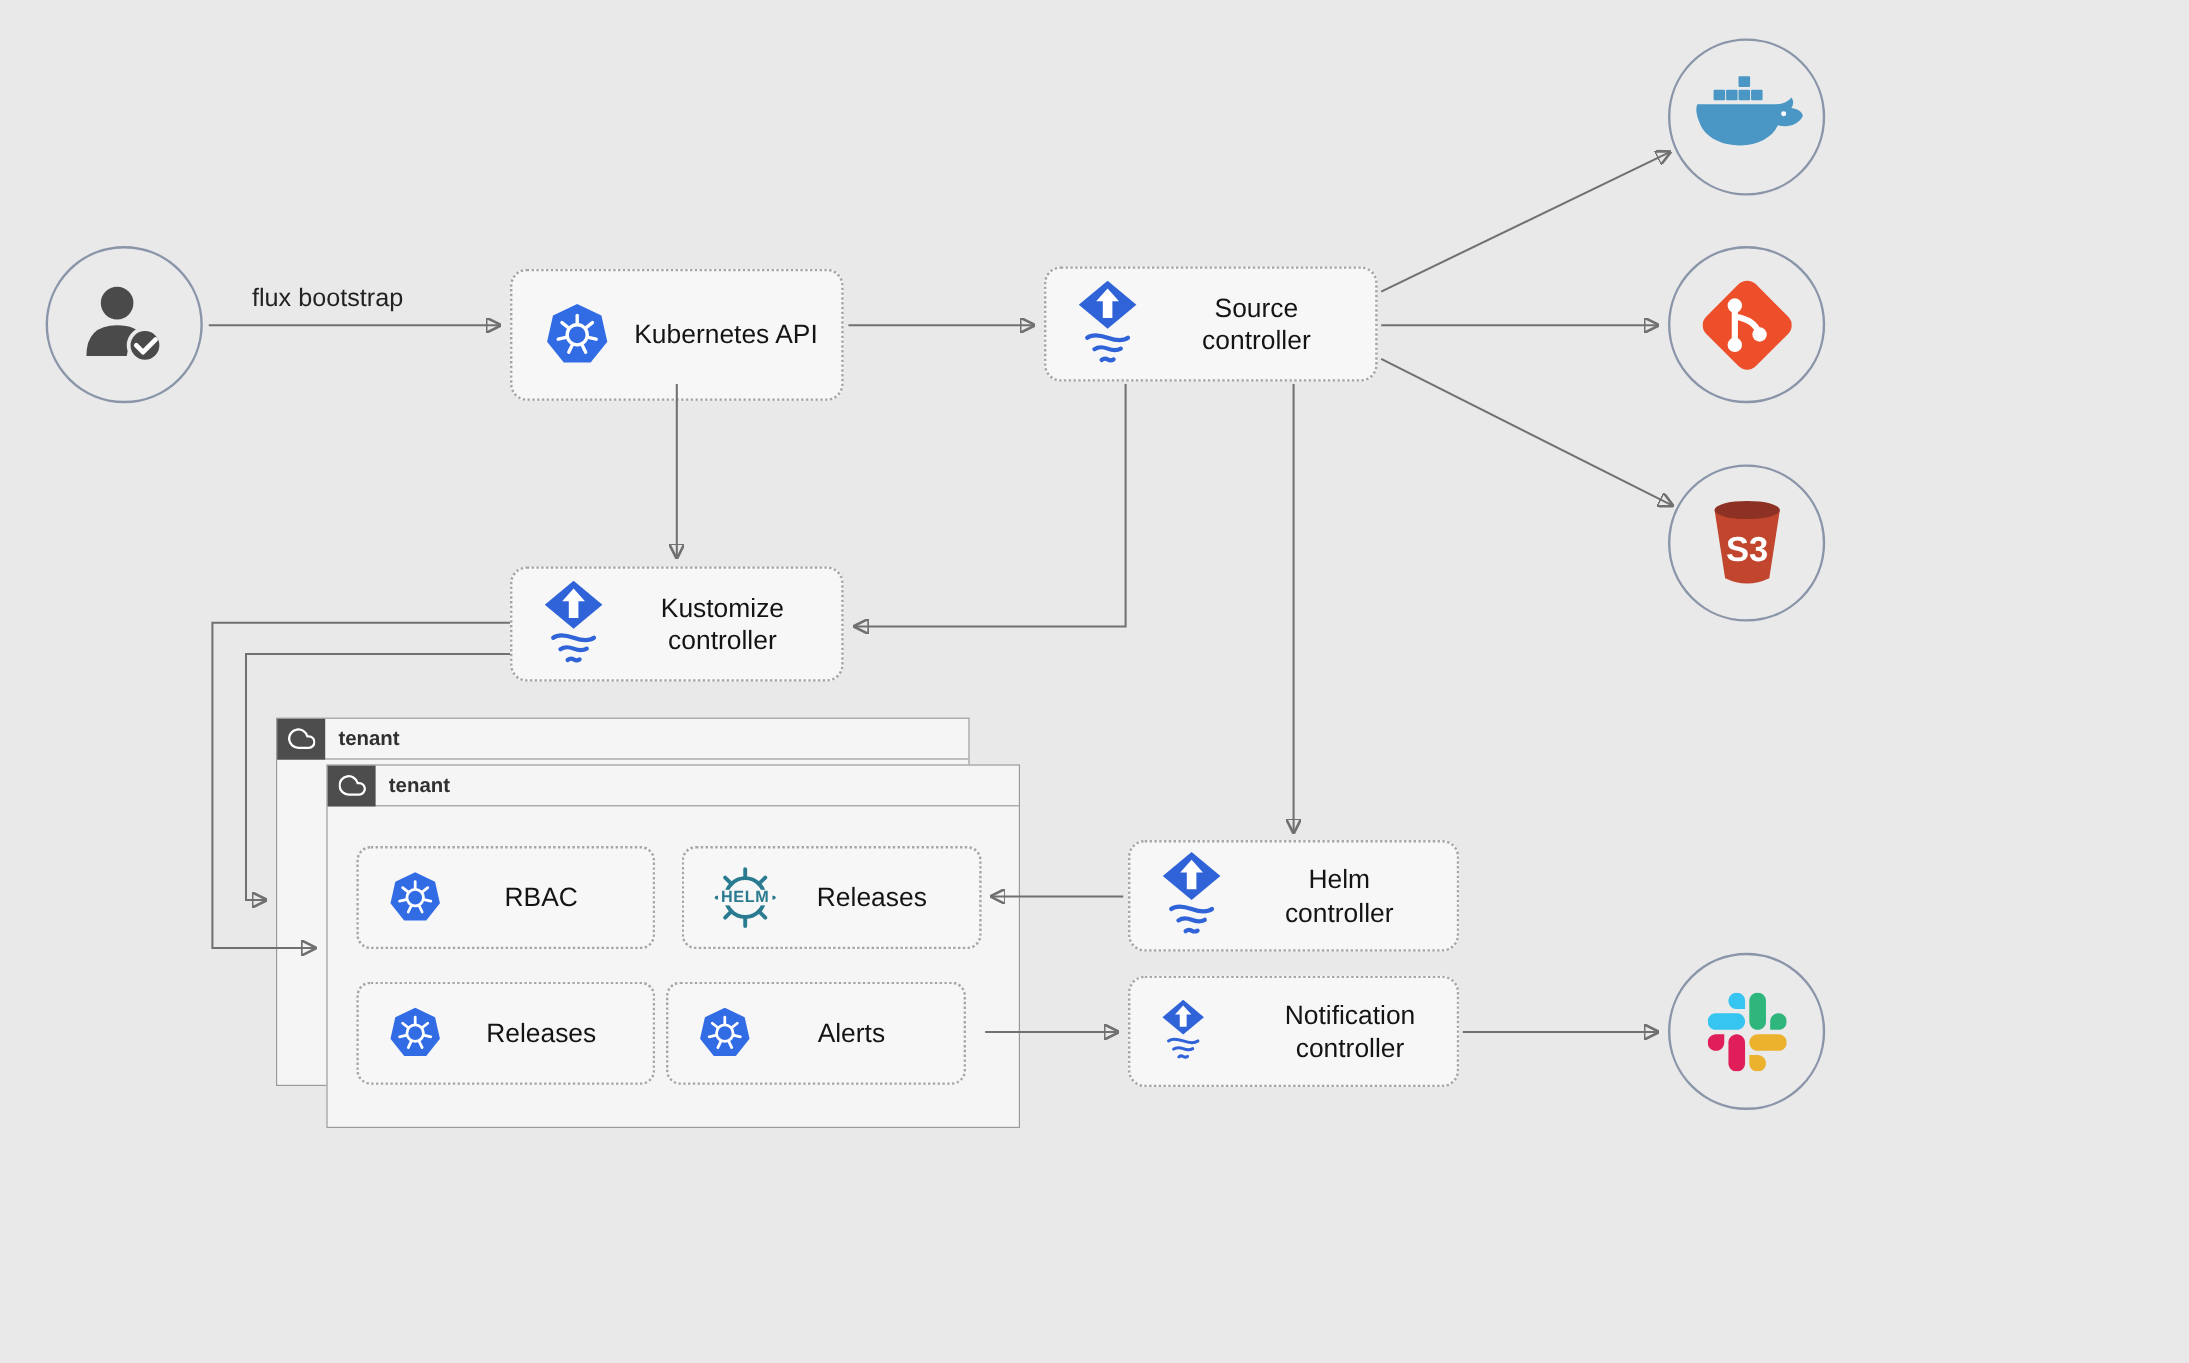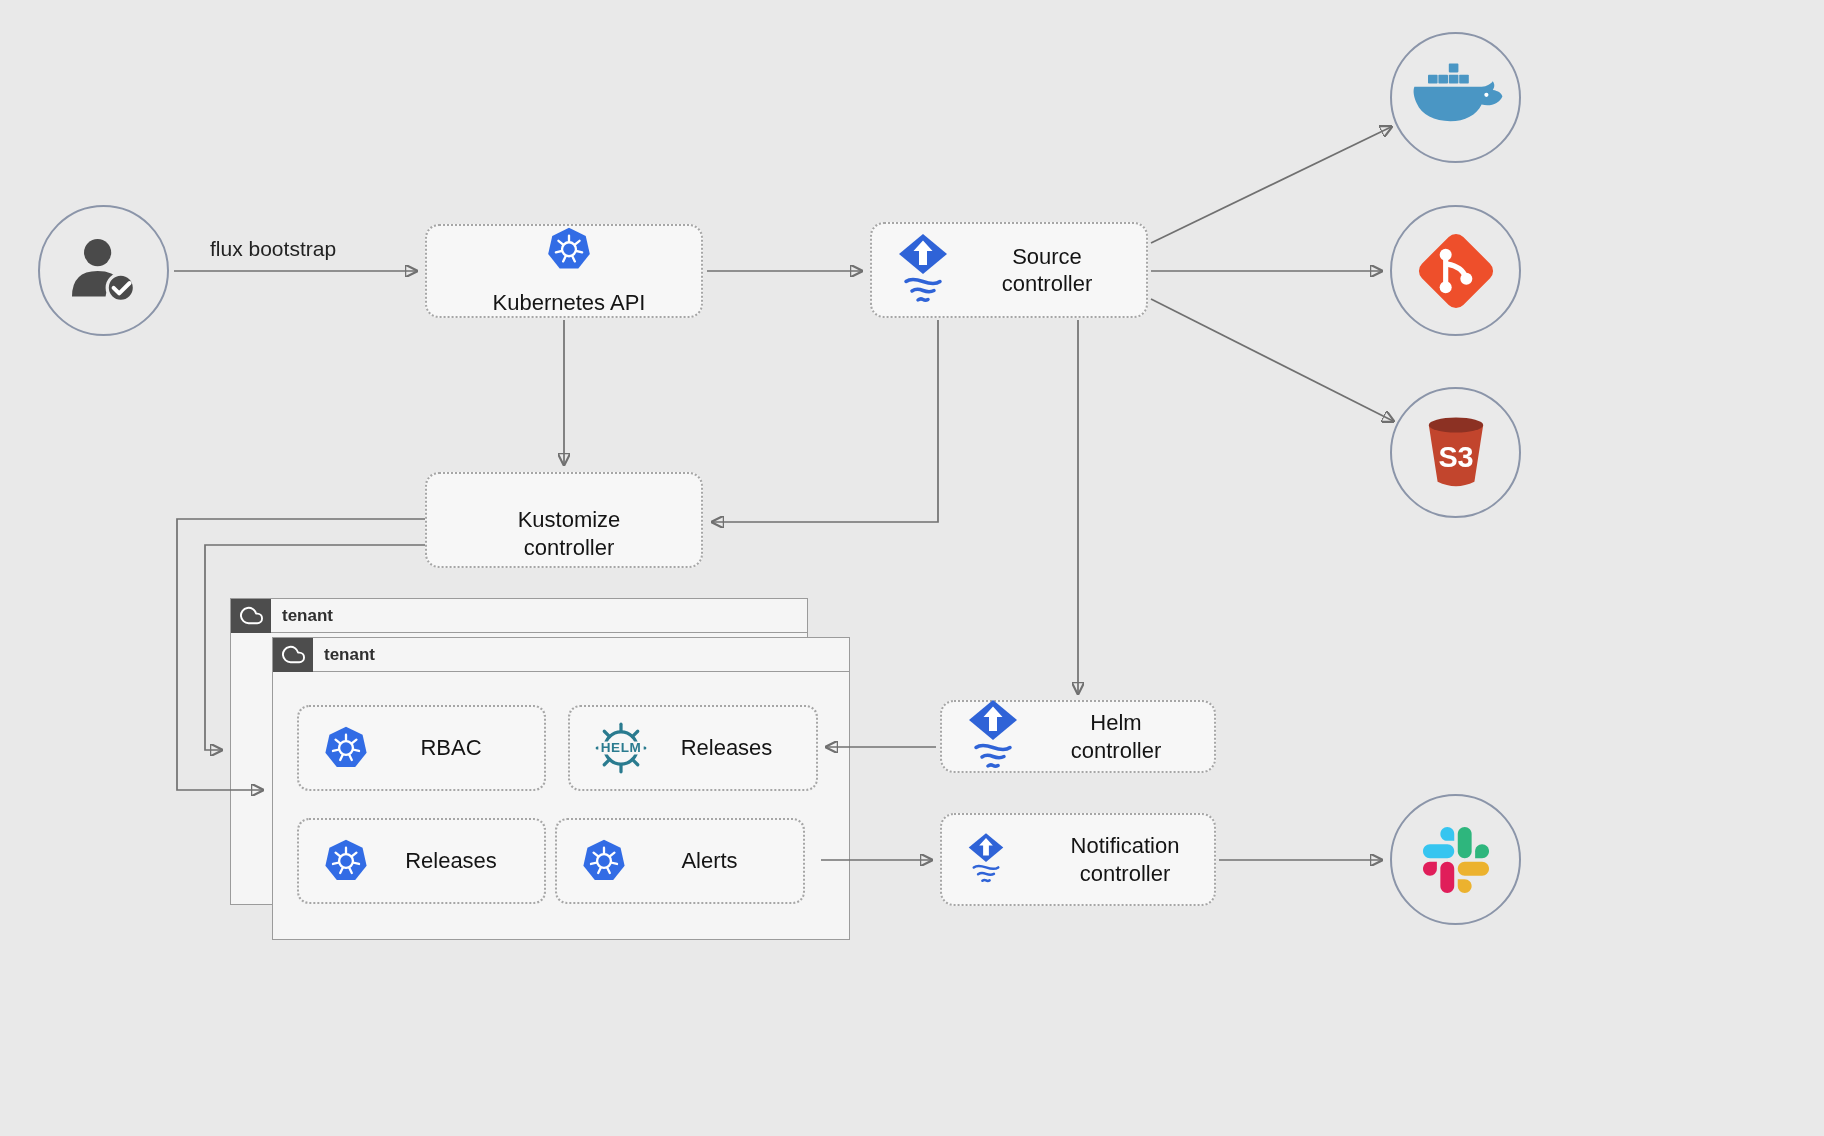--- a/index.html
+++ b/index.html
@@ -164,42 +164,42 @@
   </svg>
 
   <div class="circle" style="left:38px; top:205px;">
     <svg width="80" height="80">
         <use href="#sym-user"></use>
       </svg>
   </div>
 
   <div class="edge-label" style="left:210px; top:237px; width:165px;">flux bootstrap</div>
 
-  <div class="node" style="left:425px; top:224px; width:278px; height:94px;flex-direction:column;">
+  <div class="node" style="left:425px; top:224px; width:278px; height:110px;">
     <svg width="56" height="56">
         <use href="#sym-k8s"></use>
       </svg>
     <span class="nlabel one-line">Kubernetes API</span>
   </div>
 
   <div class="node" style="left:870px; top:222px; width:278px; height:96px;">
     <svg width="50" height="75">
         <use href="#sym-flux"></use>
       </svg>
     <span class="nlabel wrap">Source controller</span>
   </div>
 
-  <div class="node" style="left:425px; top:472px; width:278px; height:96px;flex-direction:column;">
+  <div class="node" style="left:425px; top:472px; width:278px; height:96px;">
     <svg width="50" height="75">
         <use href="#sym-flux"></use>
       </svg>
     <span class="nlabel wrap">Kustomize controller</span>
   </div>
 
-  <div class="node" style="left:940px; top:700px; width:276px; height:73px;">
+  <div class="node" style="left:940px; top:700px; width:276px; height:93px;">
     <svg width="50" height="75">
         <use href="#sym-flux"></use>
       </svg>
     <span class="nlabel wrap">Helm controller</span>
   </div>
 
   <div class="node" style="left:940px; top:813px; width:276px; height:93px;gap:48px;">
     <svg width="50" height="75">
         <use href="#sym-flux"></use>
       </svg>

